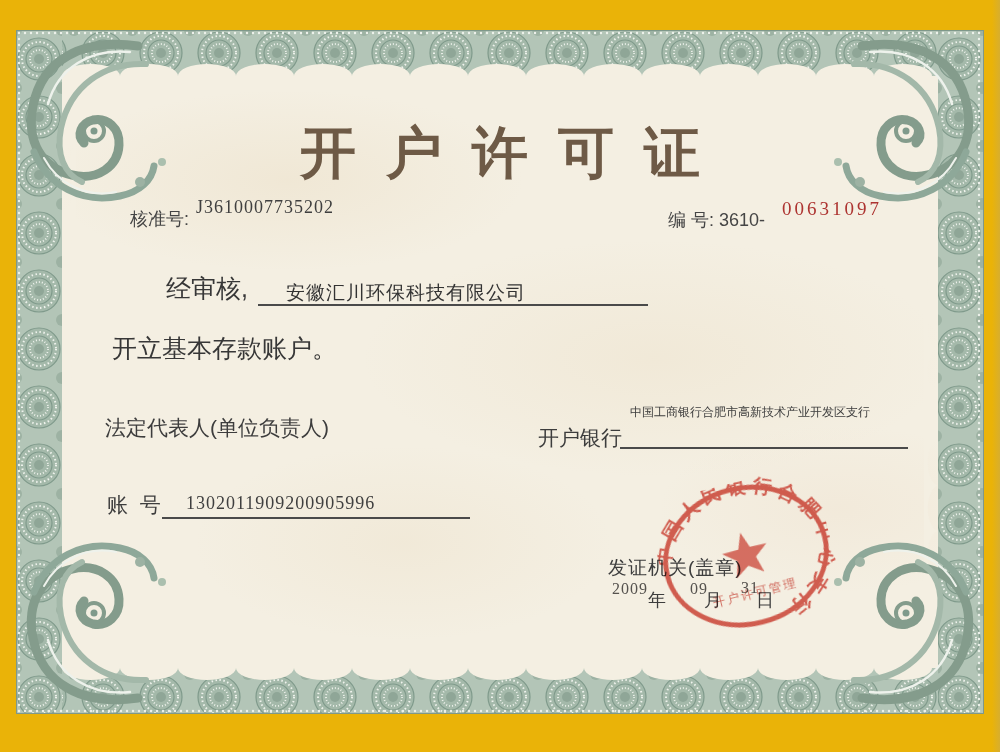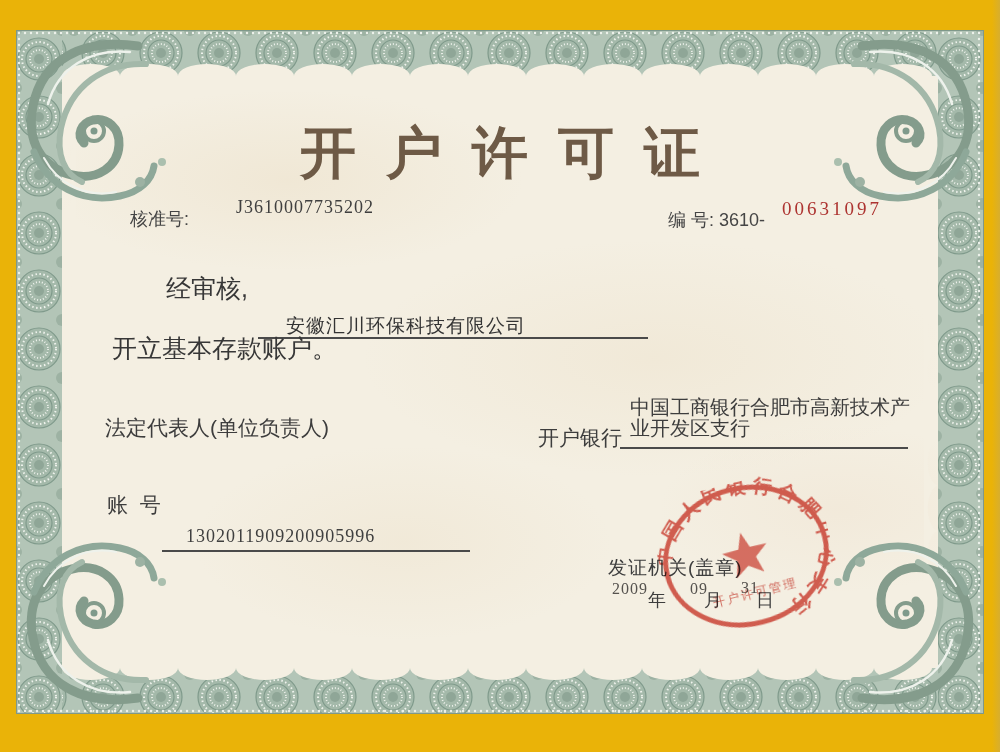--- a/index.html
+++ b/index.html
@@ -14,23 +14,23 @@
            #f4efe2;}
   .frame{position:absolute;left:16px;top:30px;width:968px;height:684px;}
   .abs{position:absolute;}
   .title{left:0;top:116px;width:1000px;text-align:center;
          font-family:"Liberation Serif",serif;font-weight:700;font-size:56px;
          color:#6e5a46;letter-spacing:30px;text-indent:30px;}
   .lbl{font-size:18px;color:#454545;margin-top:9px;}
   .serifval{font-family:"Liberation Serif",serif;font-size:18px;color:#3f3f3f;letter-spacing:1px;}
   .rednum{font-family:"Liberation Serif",serif;font-size:19px;color:#ad3431;letter-spacing:3px;}
   .big{font-size:25px;color:#373737;}
-  .uline{border-bottom:2px solid #4a4a4a;margin-top:33px;}
+  .uline{border-bottom:2px solid #4a4a4a;}
   .row-lbl{font-size:21px;color:#3d3d3d;}
-  .banktext{font-size:20px;line-height:21px;color:#3d3d3d;}
+  .banktext{font-size:12px;line-height:30px;color:#3d3d3d;}
   .issuer{font-size:19px;color:#3d3d3d;letter-spacing:1px;text-align:center;}
   .dchar{font-size:18px;color:#3d3d3d;position:absolute;}
   .dnum{font-family:"Liberation Serif",serif;font-size:16px;color:#55524e;position:absolute;letter-spacing:1px;}
   .seal{position:absolute;left:660px;top:482px;width:172px;height:148px;
         transform:rotate(-14deg);mix-blend-mode:multiply;opacity:.92;filter:blur(.4px);}
   .edge-shadow{position:absolute;right:0;top:0;width:8px;height:752px;
         background:linear-gradient(to left, rgba(160,160,160,.25), transparent);}
 </style>
 </head>
 <body>
@@ -100,21 +100,21 @@
 
     <use href="#flo" transform="translate(4,4)"></use>
     <use href="#flo" transform="translate(964,4) scale(-1,1)"></use>
     <use href="#flo" transform="translate(4,680) scale(1,-1)"></use>
     <use href="#flo" transform="translate(964,680) scale(-1,-1)"></use>
   </svg>
 
   <div class="abs title">开户许可证</div>
 
   <div class="abs lbl" style="left:130px;top:198px;">核准号:</div>
-  <div class="abs serifval" style="left:196px;top:197px;margin-left:40px;">J3610007735202</div>
+  <div class="abs serifval" style="left:196px;top:197px;">J3610007735202</div>
 
   <div class="abs lbl" style="left:668px;top:199px;">编 号: 3610-</div>
   <div class="abs rednum" style="left:782px;top:198px;">00631097</div>
 
   <div class="abs big" style="left:166px;top:272px;">经审核,</div>
   <div class="abs uline" style="left:258px;top:276px;width:390px;height:28px;">
     <span style="font-size:19px;color:#333;position:absolute;left:28px;top:4px;letter-spacing:1px;">安徽汇川环保科技有限公司</span>
   </div>
 
   <div class="abs big" style="left:112px;top:332px;">开立基本存款账户。</div>

